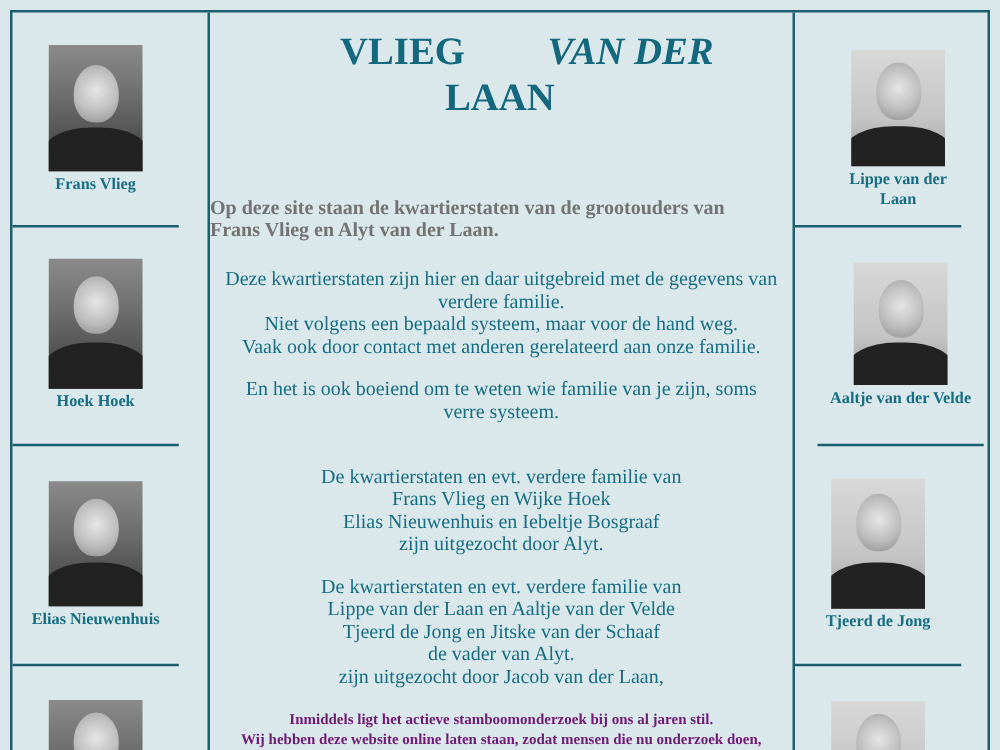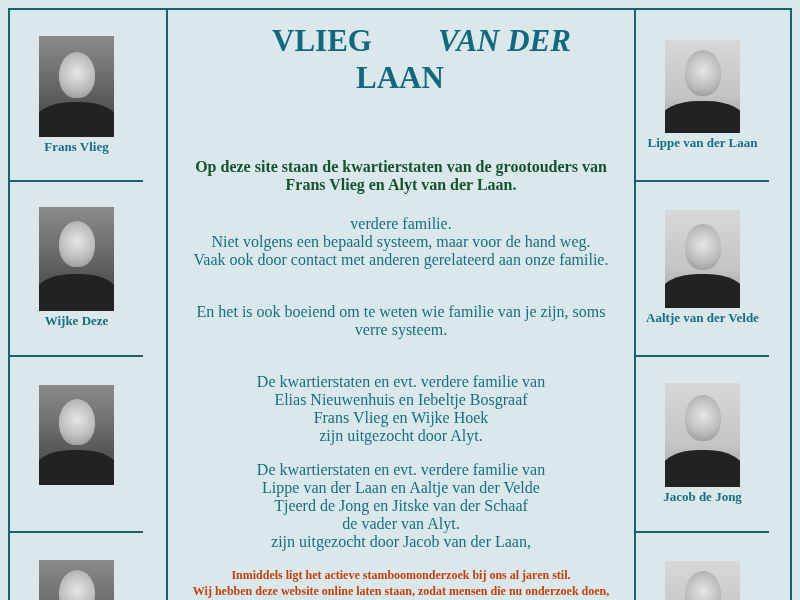--- a/index.html
+++ b/index.html
@@ -43,57 +43,58 @@
     font-weight:bold; font-size:13px; margin-top:2px; color:#176e82;
   }
   .title {
     position:absolute; left:0; right:0; top:12px; text-align:center;
     font-size:31px; font-weight:bold; color:#13687e; line-height:37px;
   }
   .title .w1 { position:absolute; left:56px; top:0;margin-left:48px; }
   .title .w2 { position:absolute; left:270px; top:0;font-style:italic; }
   .title .w3 { position:absolute; left:188px; top:37px; }
   .intro {
-    position:absolute; left:0; right:0; top:148px; text-align:center;
-    font-weight:bold; font-size:16px; line-height:18px; color:#14532d;
+    position:absolute; left:0; right:0; top:148px; text-align:left;
+    font-weight:bold; font-size:16px; line-height:18px; color:#737373;
   }
   .para {
     position:absolute; left:0; right:0; text-align:center;
     font-size:16px; line-height:18px; color:#176e82;
   }
   .small {
     position:absolute; left:0; right:0; text-align:center;
-    font-weight:bold; font-size:12px; line-height:16px; color:#c2410c;
+    font-weight:bold; font-size:12px; line-height:16px; color:#701a75;
   }
 </style>
 </head>
 <body>
 
 <div class="frame">
 
   <div class="col col-left">
     <div class="cell" style="top:0;height:172px;">
       <div class="photo" style="height:101px;margin-top:26px;">
         <div class="head" style="top:16px;"></div>
           <div class="body"></div>
       </div>
       <div class="name">Frans Vlieg</div>
     </div>
     <div class="cell" style="top:172px;height:175px;">
       <div class="photo" style="height:104px;margin-top:25px;">
         <div class="head" style="top:14px;"></div>
           <div class="body"></div>
       </div>
-      <div class="name">Wijke Deze</div>
+      <div class="name">Hoek Hoek</div>
     </div>
     <div class="cell" style="top:347px;height:176px;">
       <div class="photo" style="height:100px;margin-top:28px;">
         <div class="head" style="top:14px;"></div>
           <div class="body"></div>
       </div>
+      <div class="name">Elias Nieuwenhuis</div>
     </div>
     <div class="cell" style="top:523px;height:176px;border-bottom:none;">
       <div class="photo" style="height:100px;margin-top:27px;">
         <div class="head" style="top:10px;"></div>
       </div>
       <div class="name"></div>
     </div>
   </div>
 
   <div class="col col-mid">
@@ -102,72 +103,73 @@
       <span class="w2">VAN DER</span>
       <span class="w3">LAAN</span>
     </div>
 
     <div class="intro">
       <div>Op deze site staan de kwartierstaten van de grootouders van</div>
       <div>Frans Vlieg en Alyt van der Laan.</div>
     </div>
 
     <div class="para" style="top:205px;">
+      <div>Deze kwartierstaten zijn hier en daar uitgebreid met de gegevens van</div>
       <div>verdere familie.</div>
       <div>Niet volgens een bepaald systeem, maar voor de hand weg.</div>
       <div>Vaak ook door contact met anderen gerelateerd aan onze familie.</div>
     </div>
 
     <div class="para" style="top:293px;">
       <div>En het is ook boeiend om te weten wie familie van je zijn, soms</div>
       <div>verre systeem.</div>
     </div>
 
     <div class="para" style="top:363px;">
       <div>De kwartierstaten en evt. verdere familie van</div>
+      <div>Frans Vlieg en Wijke Hoek</div>
       <div>Elias Nieuwenhuis en Iebeltje Bosgraaf</div>
-      <div>Frans Vlieg en Wijke Hoek</div>
       <div>zijn uitgezocht door Alyt.</div>
     </div>
 
     <div class="para" style="top:451px;">
       <div>De kwartierstaten en evt. verdere familie van</div>
       <div>Lippe van der Laan en Aaltje van der Velde</div>
       <div>Tjeerd de Jong en Jitske van der Schaaf</div>
       <div>de vader van Alyt.</div>
       <div>zijn uitgezocht door Jacob van der Laan,</div>
     </div>
 
     <div class="small" style="top:557px;">
       <div>Inmiddels ligt het actieve stamboomonderzoek bij ons al jaren stil.</div>
       <div>Wij hebben deze website online laten staan, zodat mensen die nu onderzoek doen,</div>
     </div>
   </div>
 
   <div class="col col-right">
-    <div class="cell" style="top:0;height:172px;">
+    <div class="cell" style="top:0;height:172px;padding-left:32px;">
       <div class="photo light" style="height:93px;margin-top:30px;">
         <div class="head" style="top:10px;"></div>
           <div class="body"></div>
       </div>
       <div class="name">Lippe van der Laan</div>
     </div>
-    <div class="cell" style="top:172px;height:175px;">
+    <div class="cell" style="top:172px;height:175px;margin-left:18px;">
       <div class="photo light" style="height:98px;margin-top:28px;">
         <div class="head" style="top:14px;"></div>
           <div class="body"></div>
       </div>
       <div class="name">Aaltje van der Velde</div>
     </div>
     <div class="cell" style="top:347px;height:176px;">
       <div class="photo light" style="height:104px;margin-top:26px;">
         <div class="head" style="top:12px;"></div>
           <div class="body"></div>
       </div>
-      <div class="name">Jacob de Jong</div>
+      <div class="name">Tjeerd de Jong</div>
     </div>
     <div class="cell" style="top:523px;height:176px;border-bottom:none;">
       <div class="photo light" style="height:100px;margin-top:28px;">
         <div class="head" style="top:10px;"></div>
       </div>
       <div class="name"></div>
     </div>
   </div>
 
 </div>

